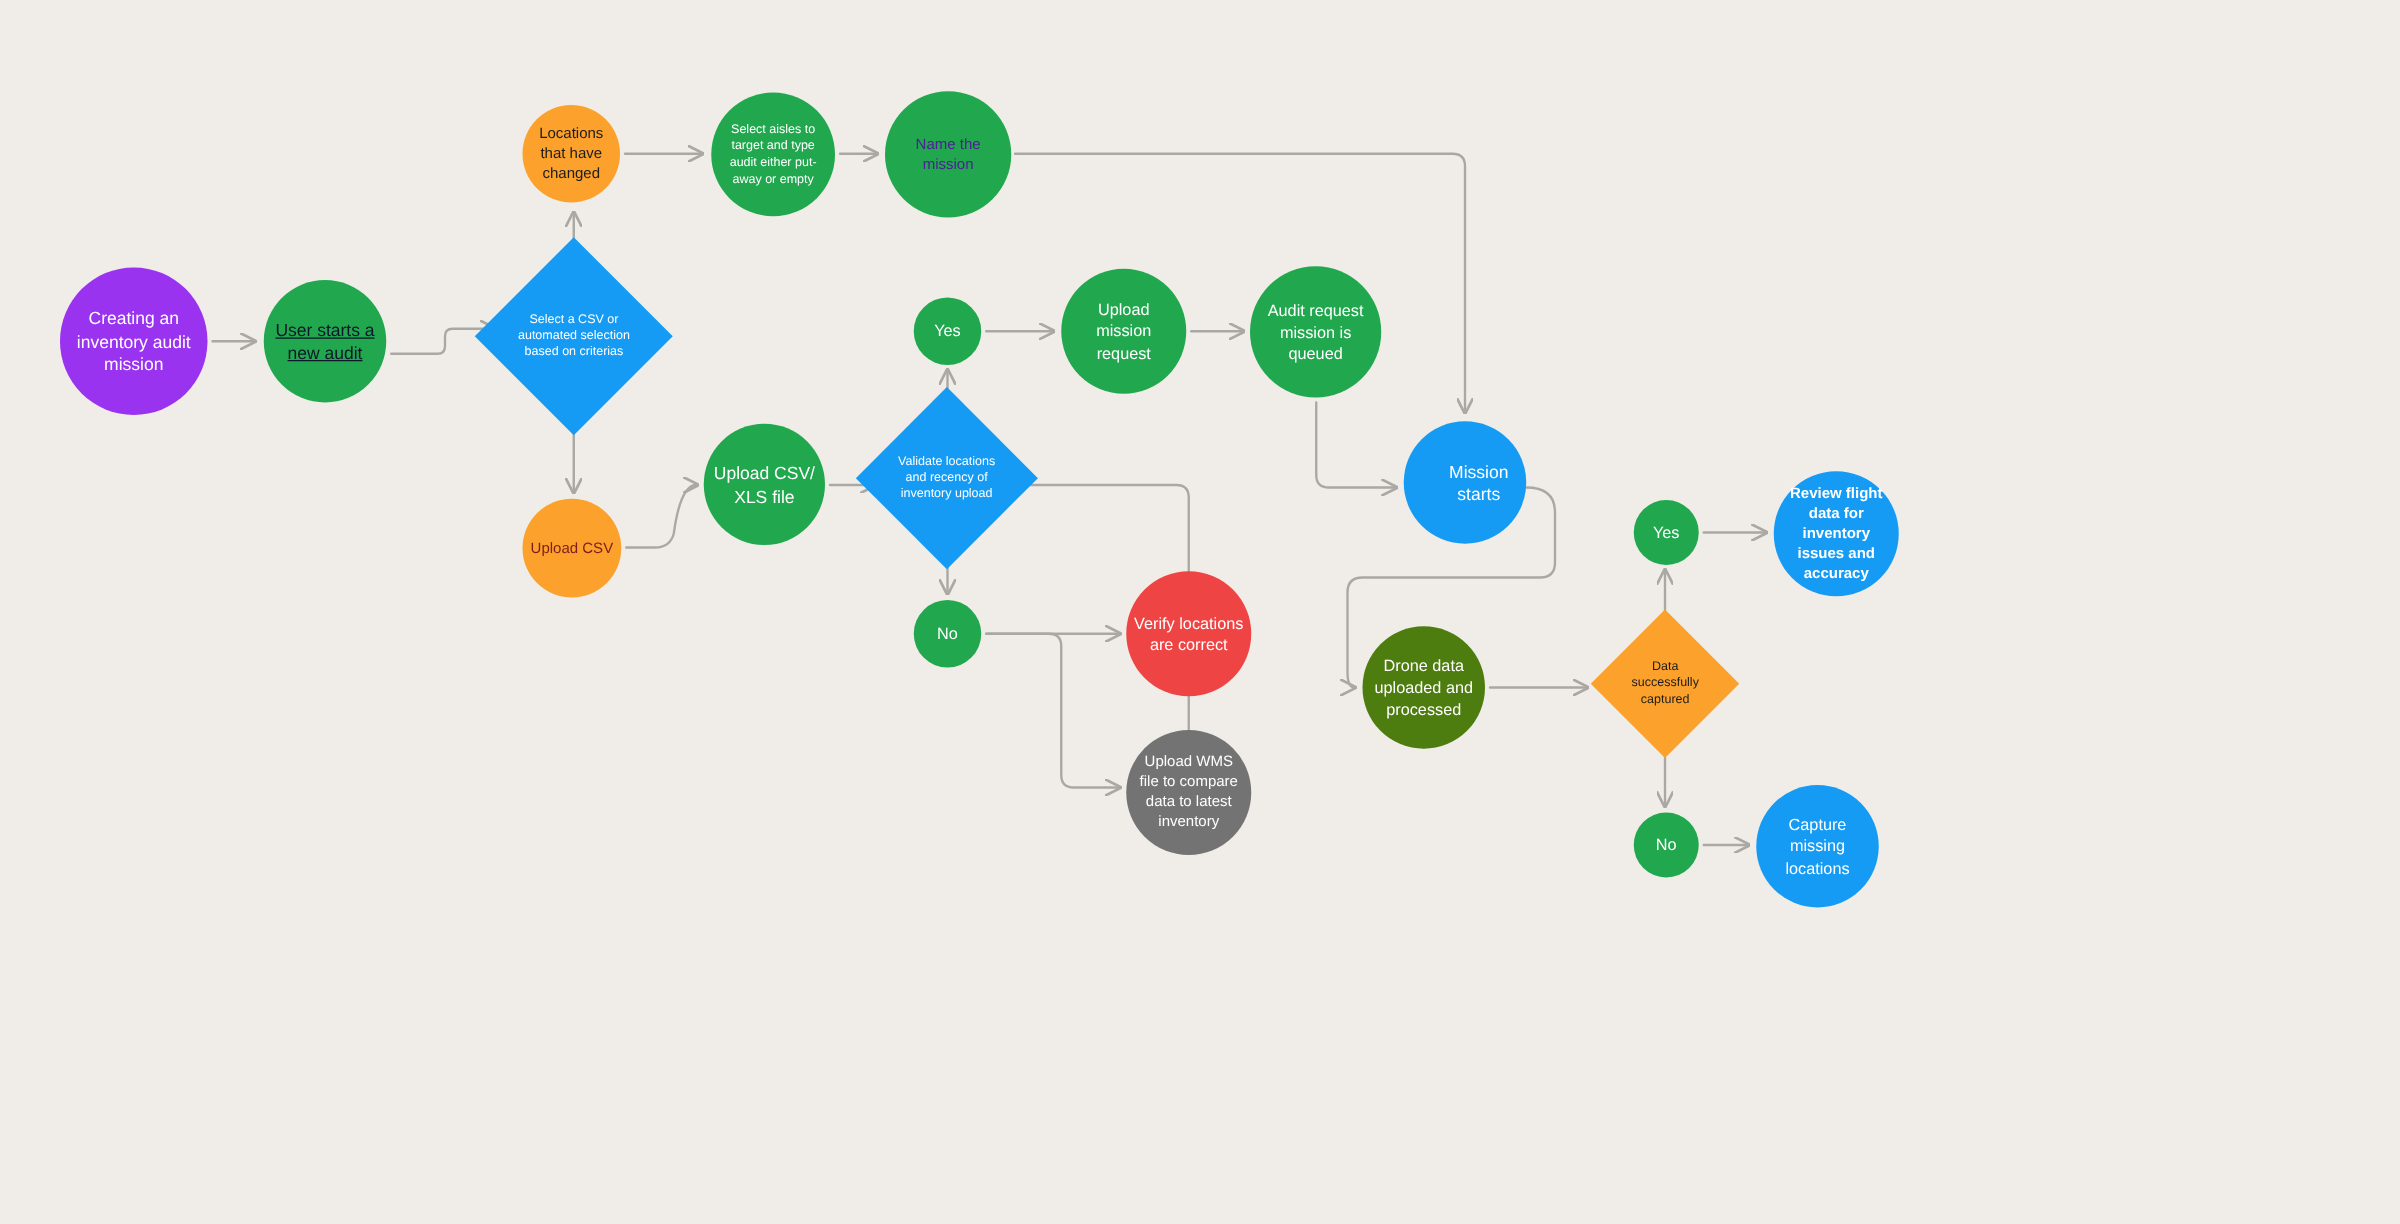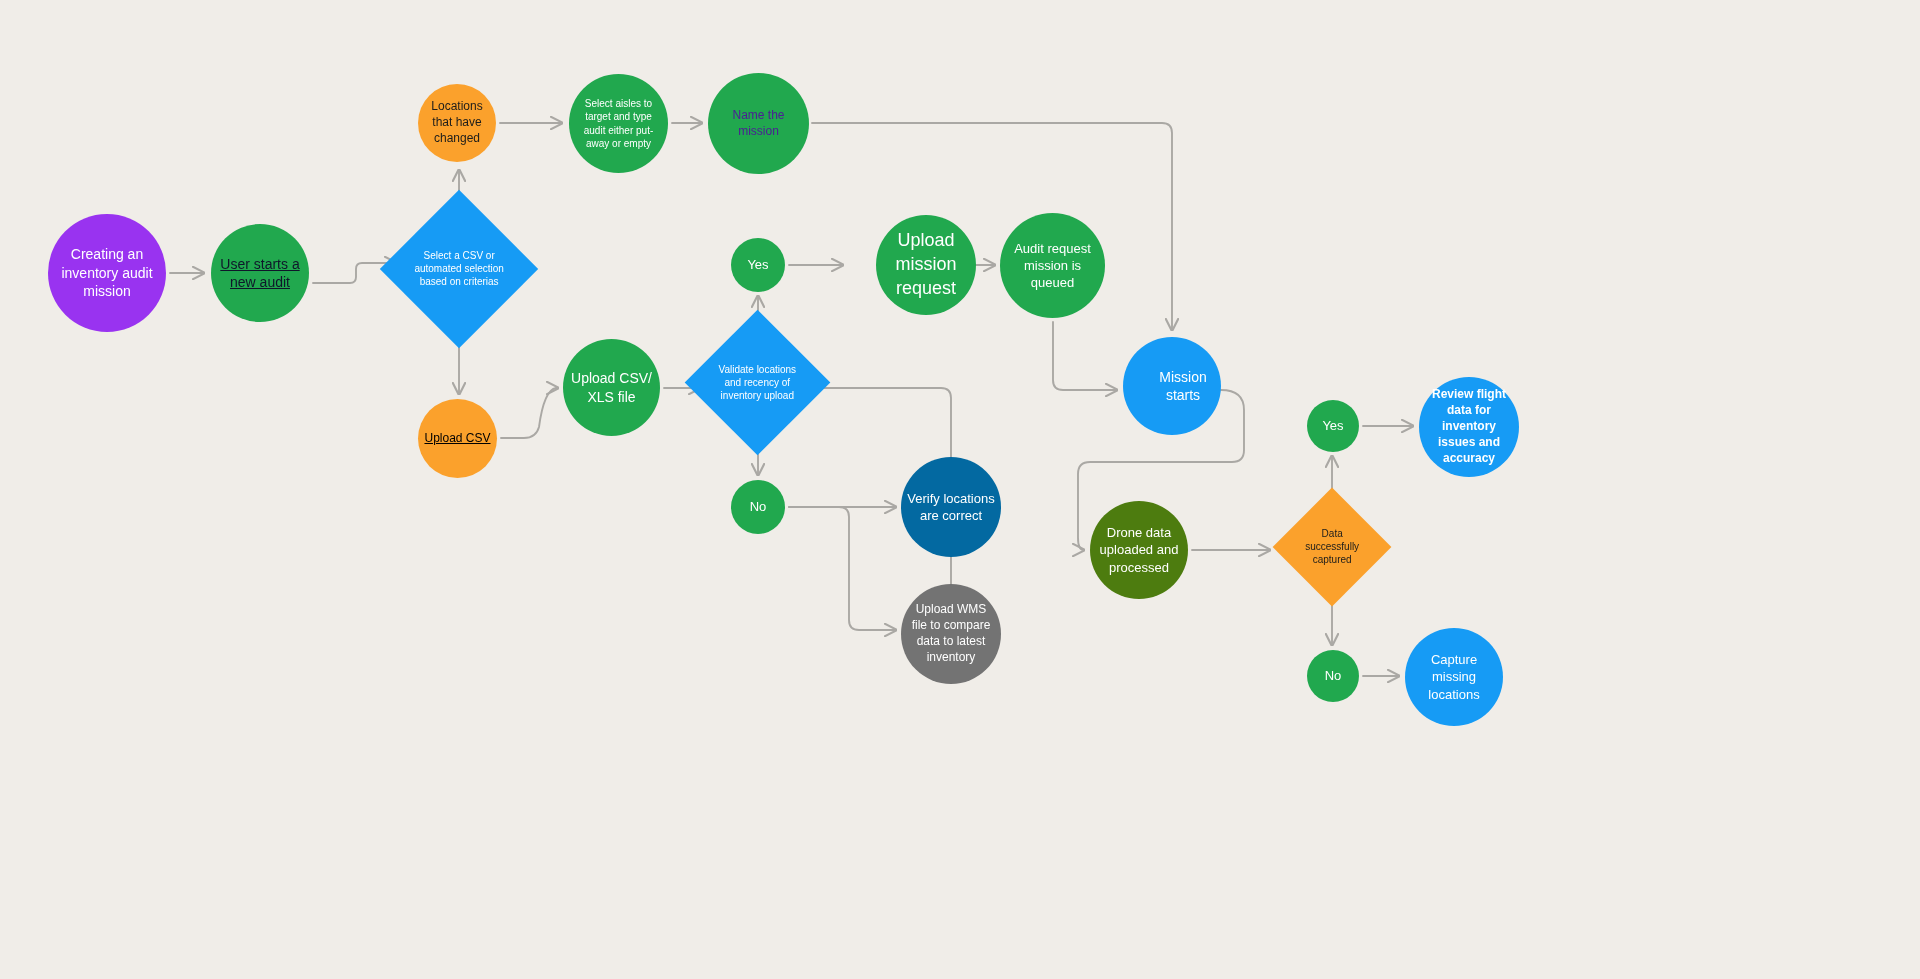--- a/index.html
+++ b/index.html
@@ -100,41 +100,41 @@
       <div class="node circle" style="left: 418px; top: 84px; width: 78px; height: 78px; background: rgb(251, 161, 44); font-size: 12px; justify-content: center;">
         <span class="label" style="color: rgb(29, 29, 27);">Locations that have changed</span>
       </div>
       <div class="node circle" style="left: 569px; top: 74px; width: 99px; height: 99px; background: rgb(33, 168, 78); font-size: 10px;">
         <span class="label" style="color: rgb(255, 255, 255);">Select aisles to target and type audit either put-away or empty</span>
       </div>
       <div class="node circle" style="left: 708px; top: 73px; width: 101px; height: 101px; background: rgb(33, 168, 78); font-size: 12px;">
         <span class="label" style="color: #4c1d95;">Name the mission</span>
       </div>
       <div class="node circle" style="left: 418px; top: 399px; width: 79px; height: 79px; background: rgb(251, 161, 44); font-size: 12px;">
-        <span class="label" style="color: #000000; text-decoration: underline;">Upload CSV</span>
+        <span class="label" style="color: #7f1d1d;">Upload CSV</span>
       </div>
       <div class="node circle" style="left: 563px; top: 339px; width: 97px; height: 97px; background: rgb(33, 168, 78); font-size: 14px;">
         <span class="label" style="color: rgb(255, 255, 255);">Upload CSV/ XLS file</span>
       </div>
       <div class="node diamond" style="left: 706px; top: 331px; width: 103px; height: 103px; background: rgb(22, 155, 245); font-size: 10px;">
         <span class="label" style="color: rgb(255, 255, 255);">Validate locations and recency of inventory upload</span>
       </div>
       <div class="node circle" style="left: 731px; top: 238px; width: 54px; height: 54px; background: rgb(33, 168, 78); font-size: 13px;">
         <span class="label" style="color: rgb(255, 255, 255);">Yes</span>
       </div>
       <div class="node circle" style="left: 731px; top: 480px; width: 54px; height: 54px; background: rgb(33, 168, 78); font-size: 13px;">
         <span class="label" style="color: rgb(255, 255, 255);">No</span>
       </div>
-      <div class="node circle" style="left: 876px; top: 215px; width: 100px; height: 100px; background: rgb(33, 168, 78); font-size: 18px;">
+      <div class="node circle" style="left: 849px; top: 215px; width: 100px; height: 100px; background: rgb(33, 168, 78); font-size: 13px;">
         <span class="label" style="color: rgb(255, 255, 255);">Upload mission request</span>
       </div>
       <div class="node circle" style="left: 1000px; top: 213px; width: 105px; height: 105px; background: rgb(33, 168, 78); font-size: 13px;">
         <span class="label" style="color: rgb(255, 255, 255);">Audit request mission is queued</span>
       </div>
-      <div class="node circle" style="left: 901px; top: 457px; width: 100px; height: 100px; background: #0369a1; font-size: 13px;">
+      <div class="node circle" style="left: 901px; top: 457px; width: 100px; height: 100px; background: #ef4444; font-size: 13px;">
         <span class="label" style="color: rgb(255, 255, 255);">Verify locations are correct</span>
       </div>
       <div class="node circle" style="left: 901px; top: 584px; width: 100px; height: 100px; background: #737373; font-size: 12px;">
         <span class="label" style="color: rgb(255, 255, 255);">Upload WMS file to compare data to latest inventory</span>
       </div>
       <div class="node circle" style="left: 1123px; top: 337px; width: 98px; height: 98px; background: rgb(22, 155, 245); font-size: 14px;">
         <span class="label" style="color: rgb(255, 255, 255); padding-left: 28px;">Mission starts</span>
       </div>
       <div class="node circle" style="left: 1090px; top: 501px; width: 98px; height: 98px; background: #4d7c0f; font-size: 13px;">
         <span class="label" style="color: rgb(255, 255, 255);">Drone data uploaded and processed</span>

